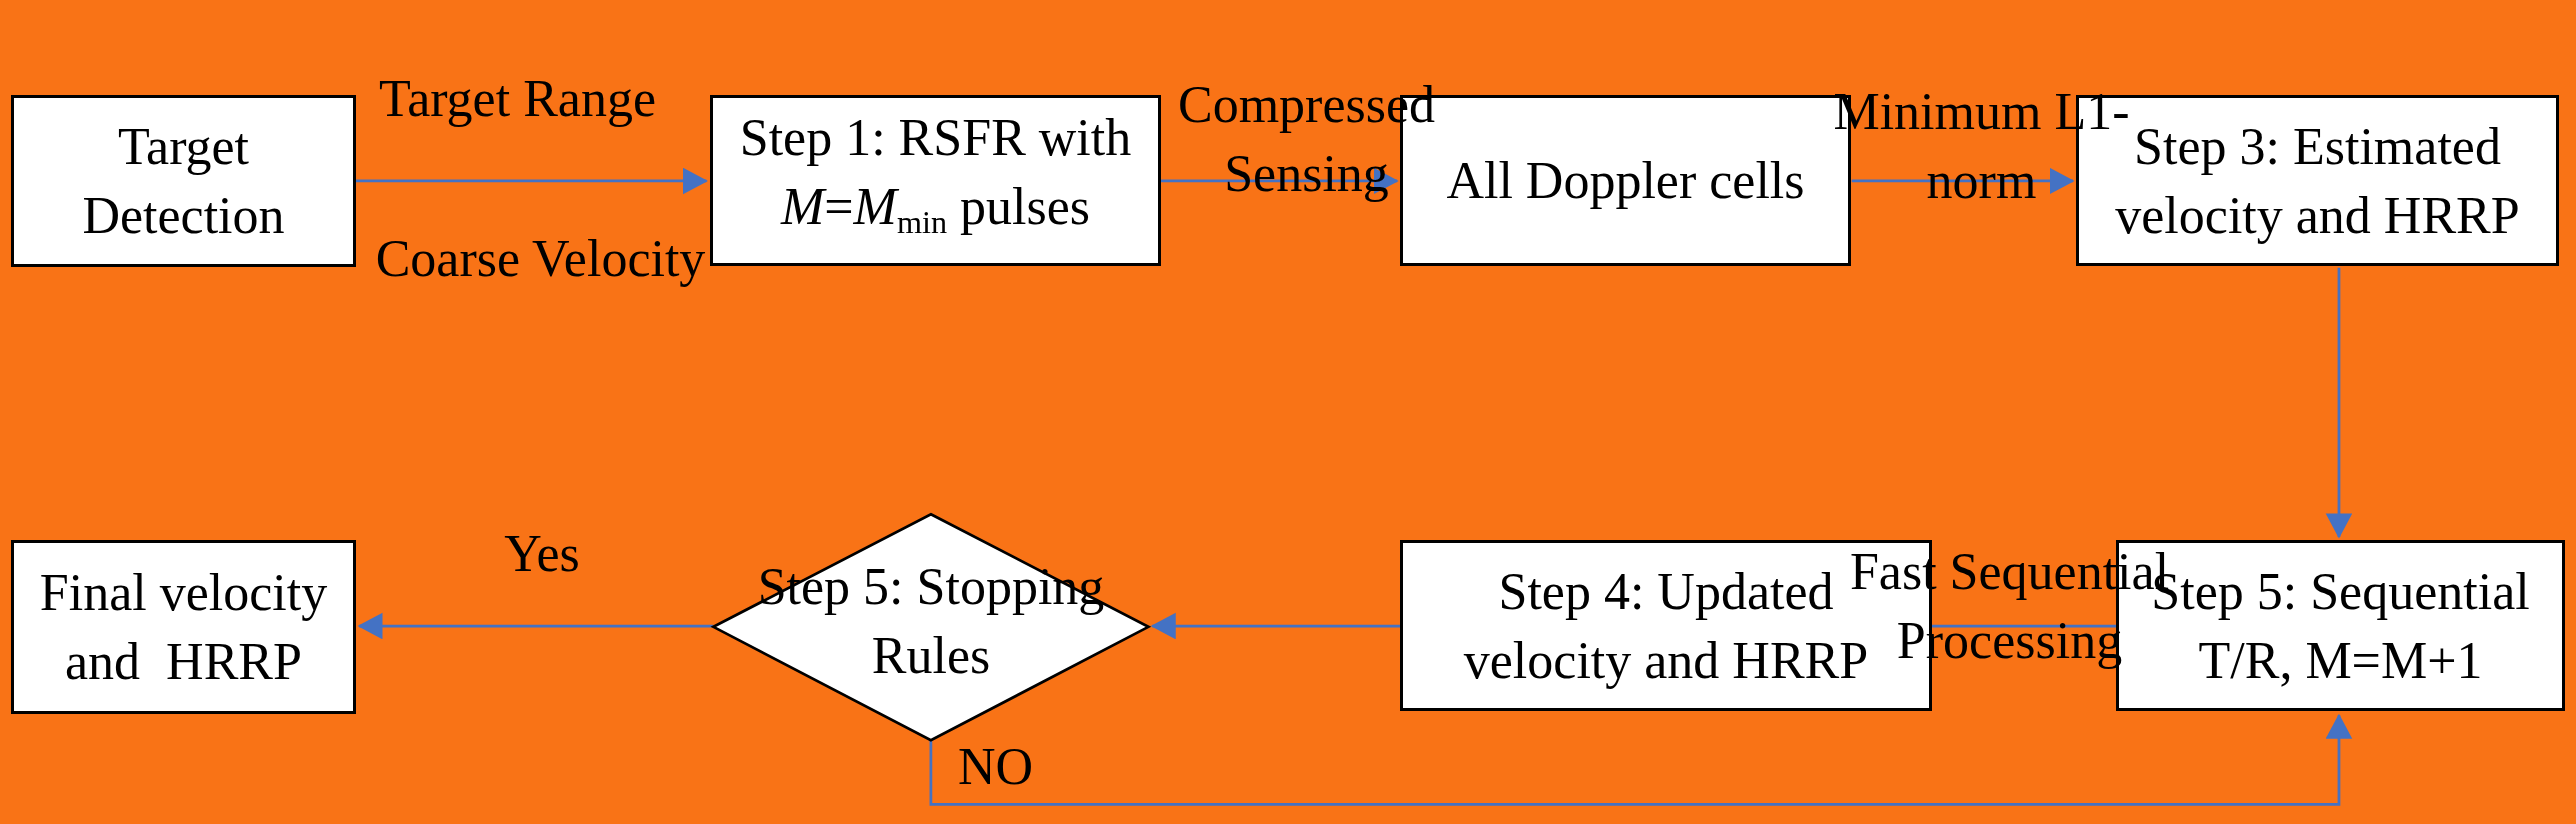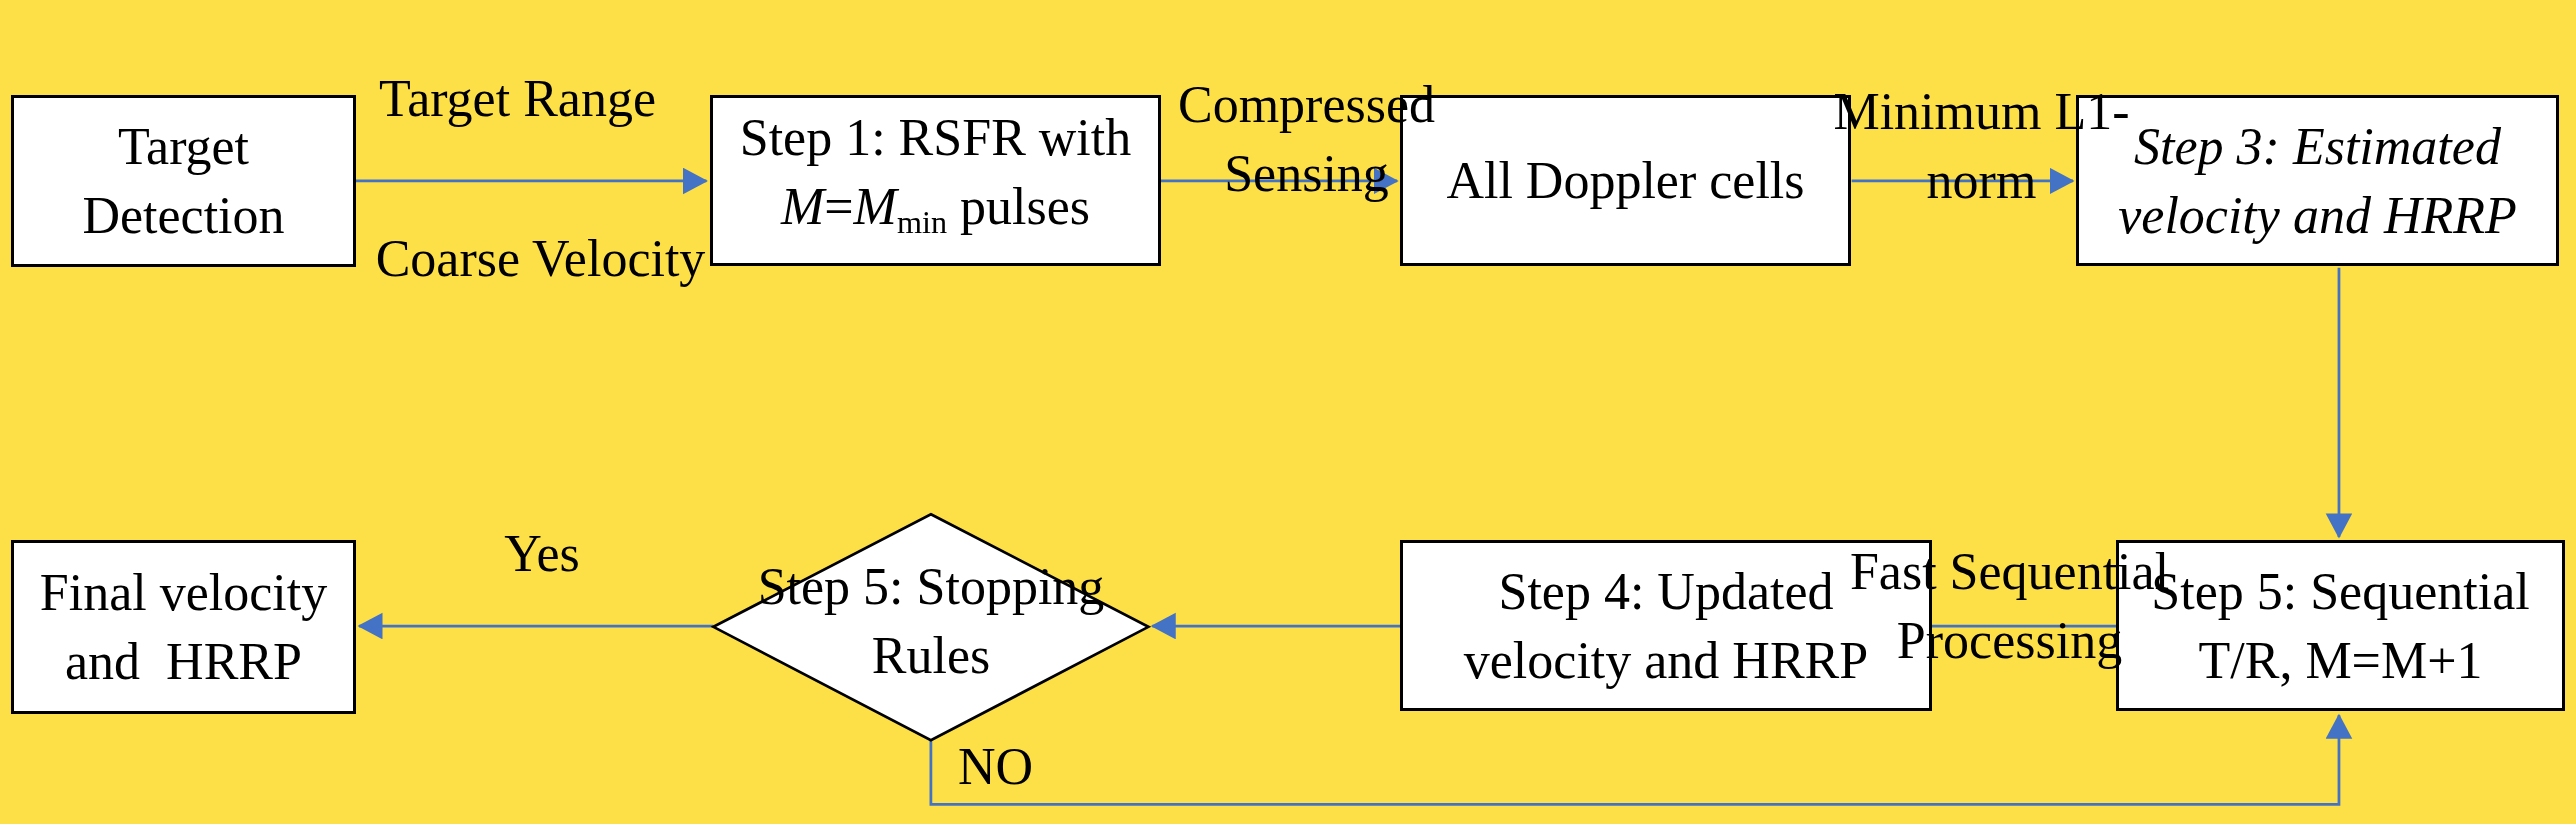--- a/index.html
+++ b/index.html
@@ -1,20 +1,20 @@
 <!DOCTYPE html>
 <html style="font-size:12.5px"><head>
 <meta charset="utf-8">
 <style>
   html, body { margin: 0; padding: 0; background: #ffffff; }
   #canvas {
     position: relative;
     width: 2576px;
     height: 825px;
-    background: #fde047;
+    background: #f97316;
     font-family: "Liberation Serif", "DejaVu Serif", serif;
     color: #000000;
     overflow: hidden;
   }
   #connector-layer {
     position: absolute;
     left: 0; top: 0;
     width: 2576px; height: 825px;
   }
   .node {
@@ -44,21 +44,21 @@
   #diamond-text {
     position: absolute;
     left: 712px; top: 552px; width: 438px;
     text-align: center;
     font-size: 52px; line-height: 69px;
   }
   
   #box-target   { left: 11px;   top: 95px; width: 345px; height: 172px; }
   #box-step1    { left: 710px;  top: 95px; width: 451px; height: 171px; }
   #box-step2    { left: 1400px; top: 95px; width: 451px; height: 171px; }
-  #box-step3    { left: 2076px; top: 95px; width: 483px; height: 171px; font-style: italic; }
+  #box-step3    { left: 2076px; top: 95px; width: 483px; height: 171px; }
   #box-final    { left: 11px;   top: 540px; width: 345px; height: 174px; }
   #box-step4    { left: 1400px; top: 540px; width: 532px; height: 171px; }
   #box-step5seq { left: 2116px; top: 540px; width: 449px; height: 171px; }
   
   #lbl-target-range    { left: 322px;  top: 64px;  width: 391px; }
   #lbl-coarse-velocity { left: 337px;  top: 224px; width: 407px; }
   #lbl-compressed      { left: 1085px; top: 1px;  width: 391px; }
   #lbl-minimum         { left: 1760px; top: 7.8px;  width: 391px; }
   #lbl-fastseq         { left: 1788px; top: 468px; width: 391px; }
   #lbl-yes             { left: 464px;  top: 519px; width: 156px; }

